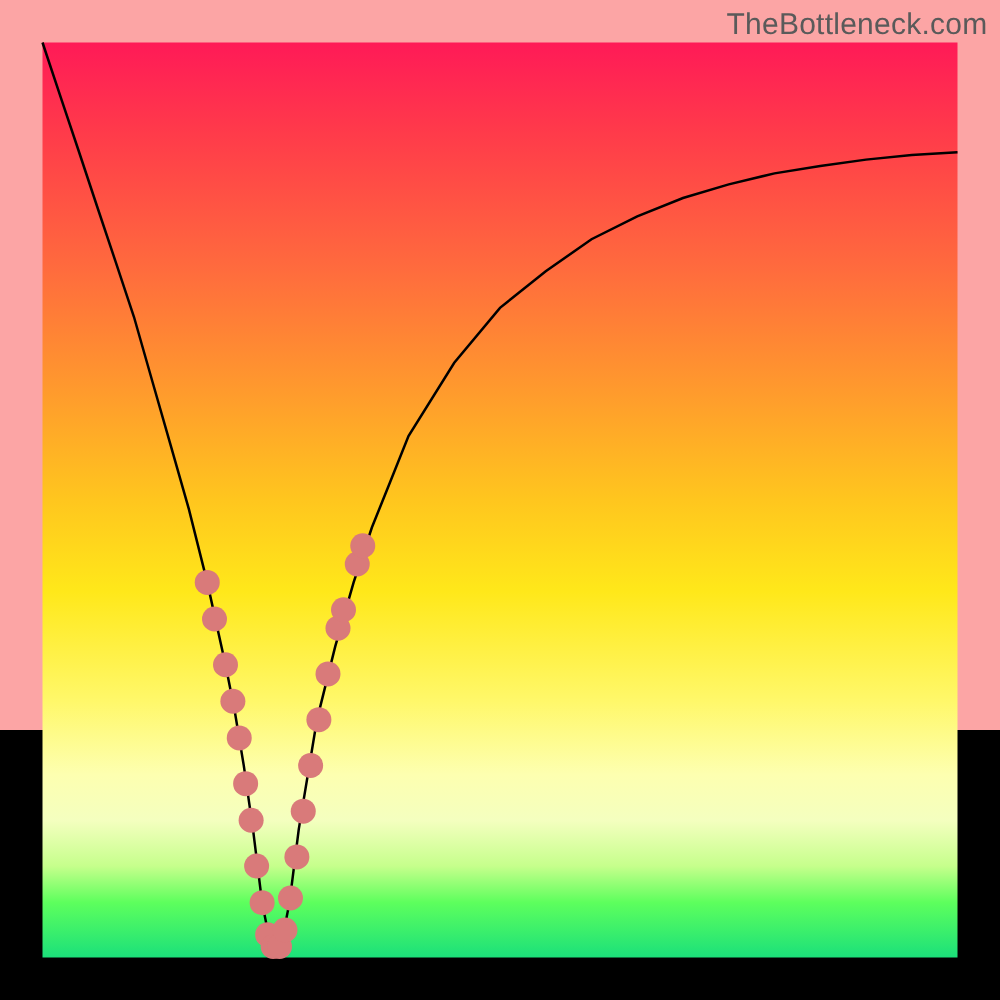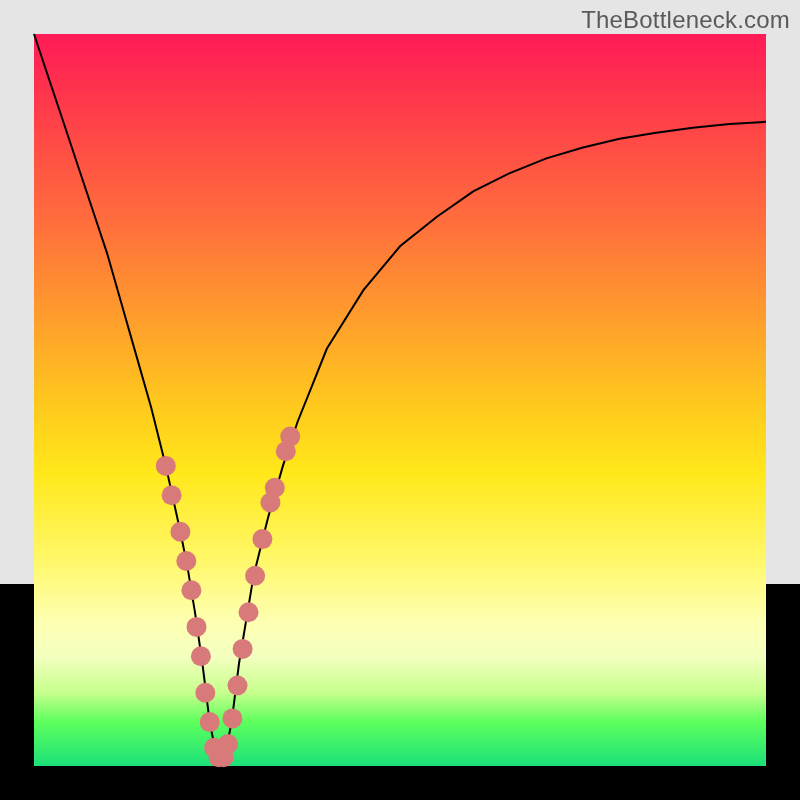--- a/index.html
+++ b/index.html
@@ -10,21 +10,21 @@
     overflow: hidden;
     background: #000;
     font-family: Arial, Helvetica, sans-serif;
   }
   .frame {
     position: absolute;
     left: 0;
     top: 0;
     width: 800px;
     height: 584px;
-    background: #e5e5e5;
+    background: #fca5a5;
   }
   .plot {
     position: absolute;
     left: 34px;
     top: 34px;
     width: 732px;
     height: 732px;
     
     background: linear-gradient(
       to bottom,

